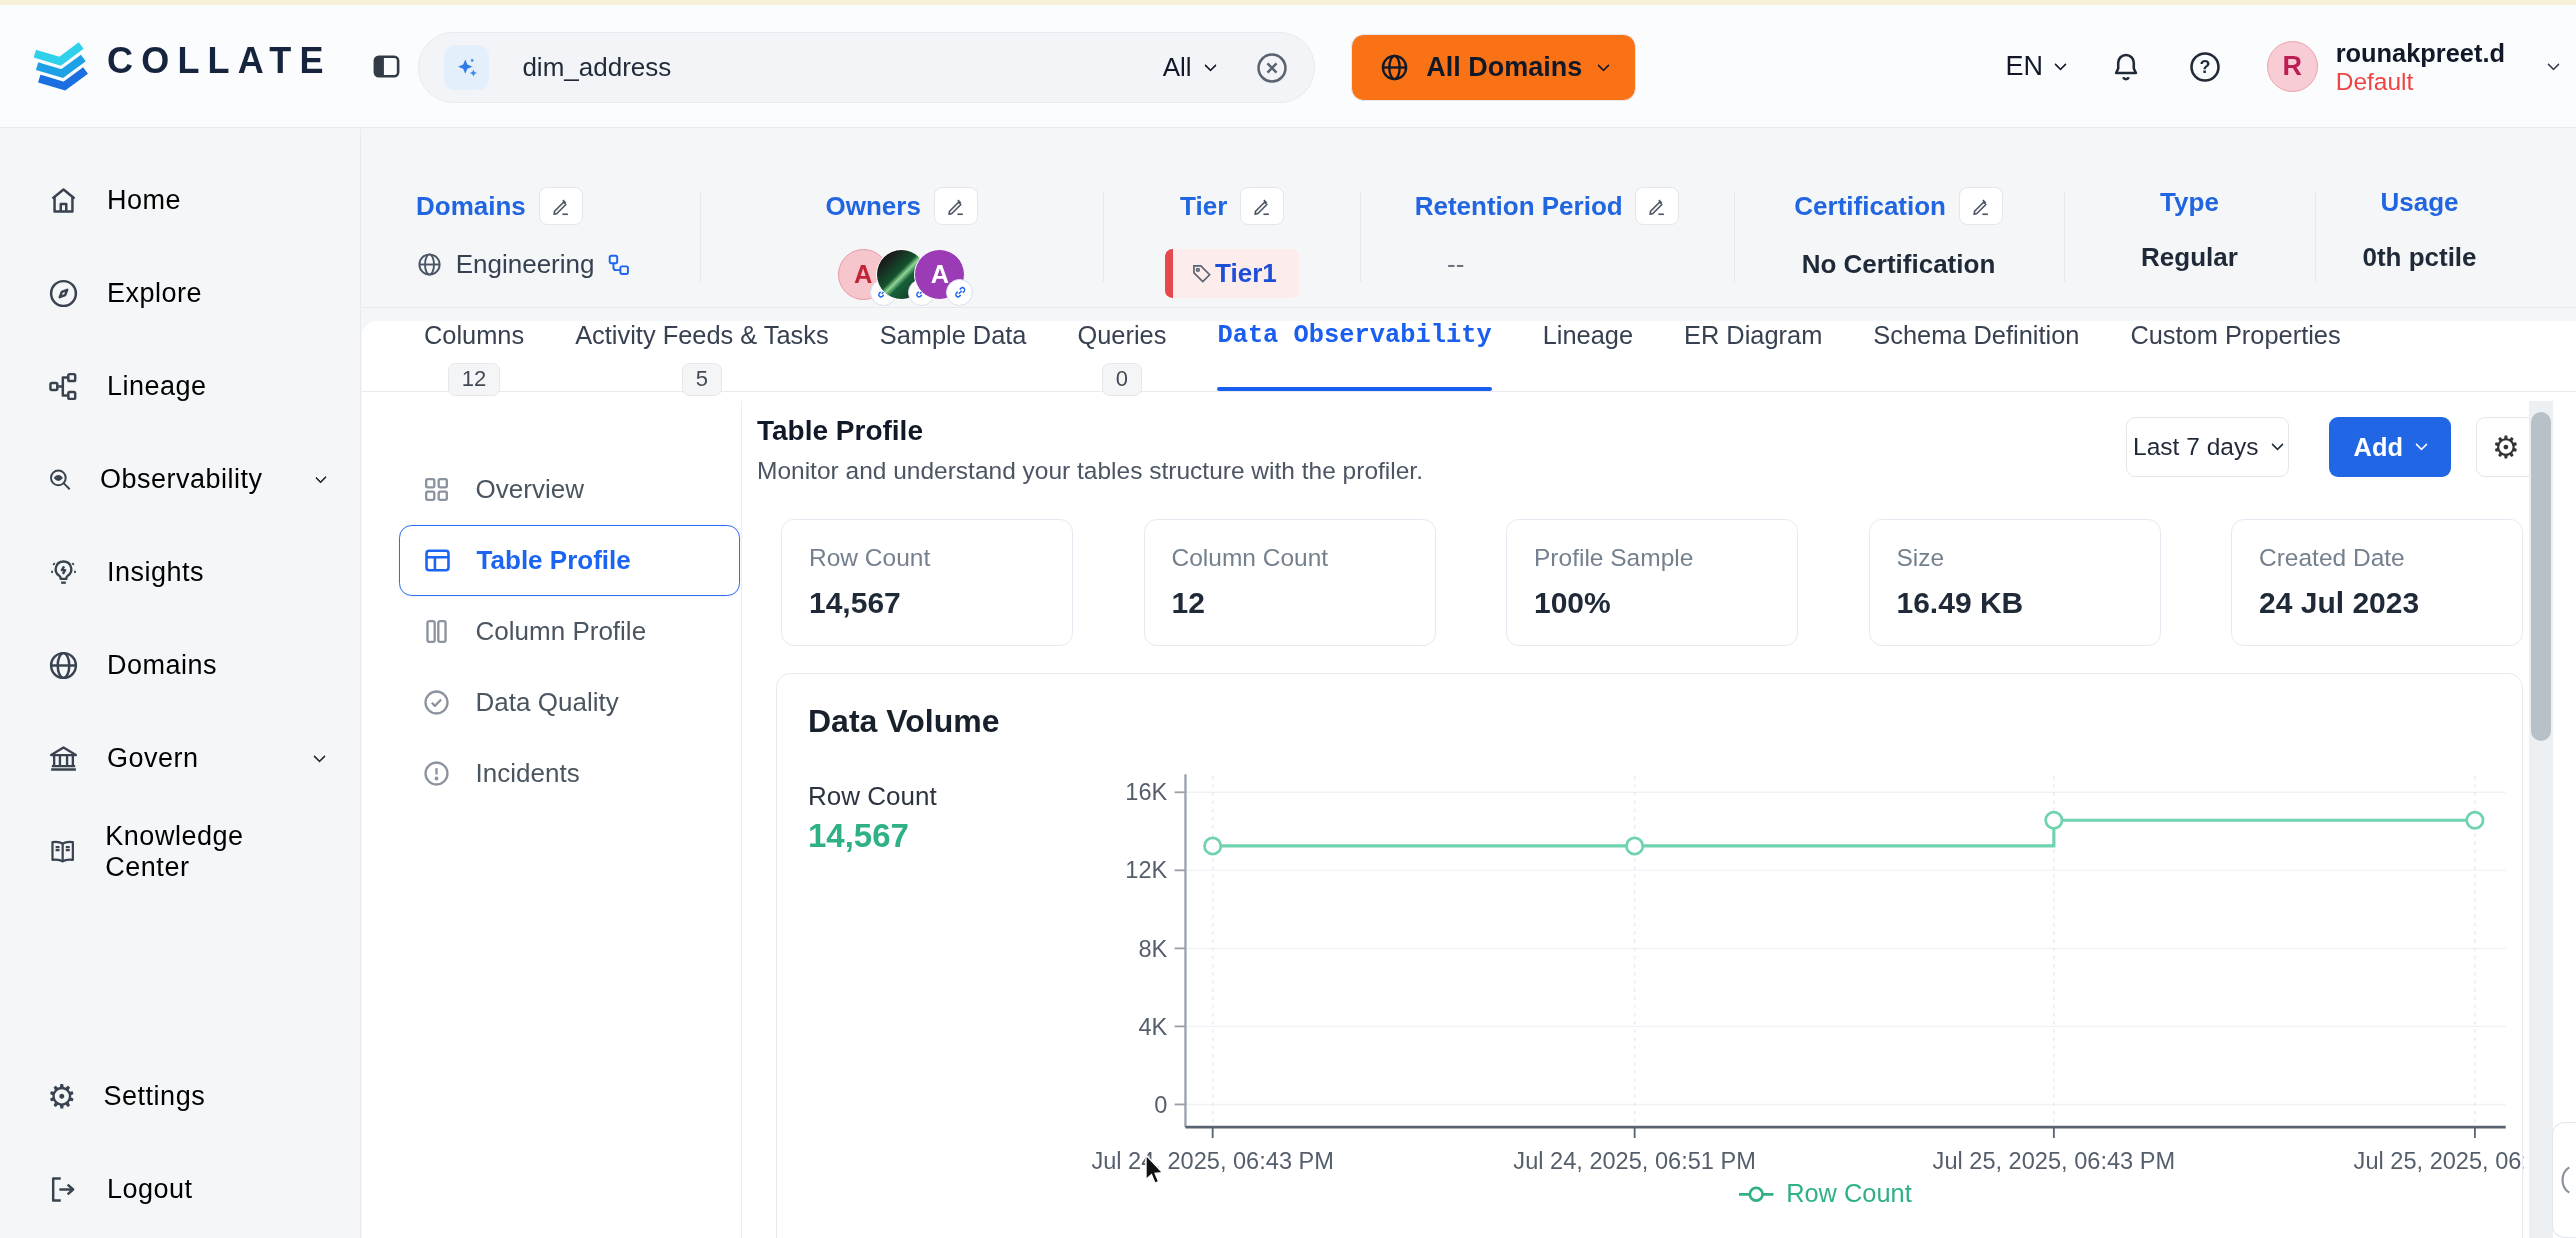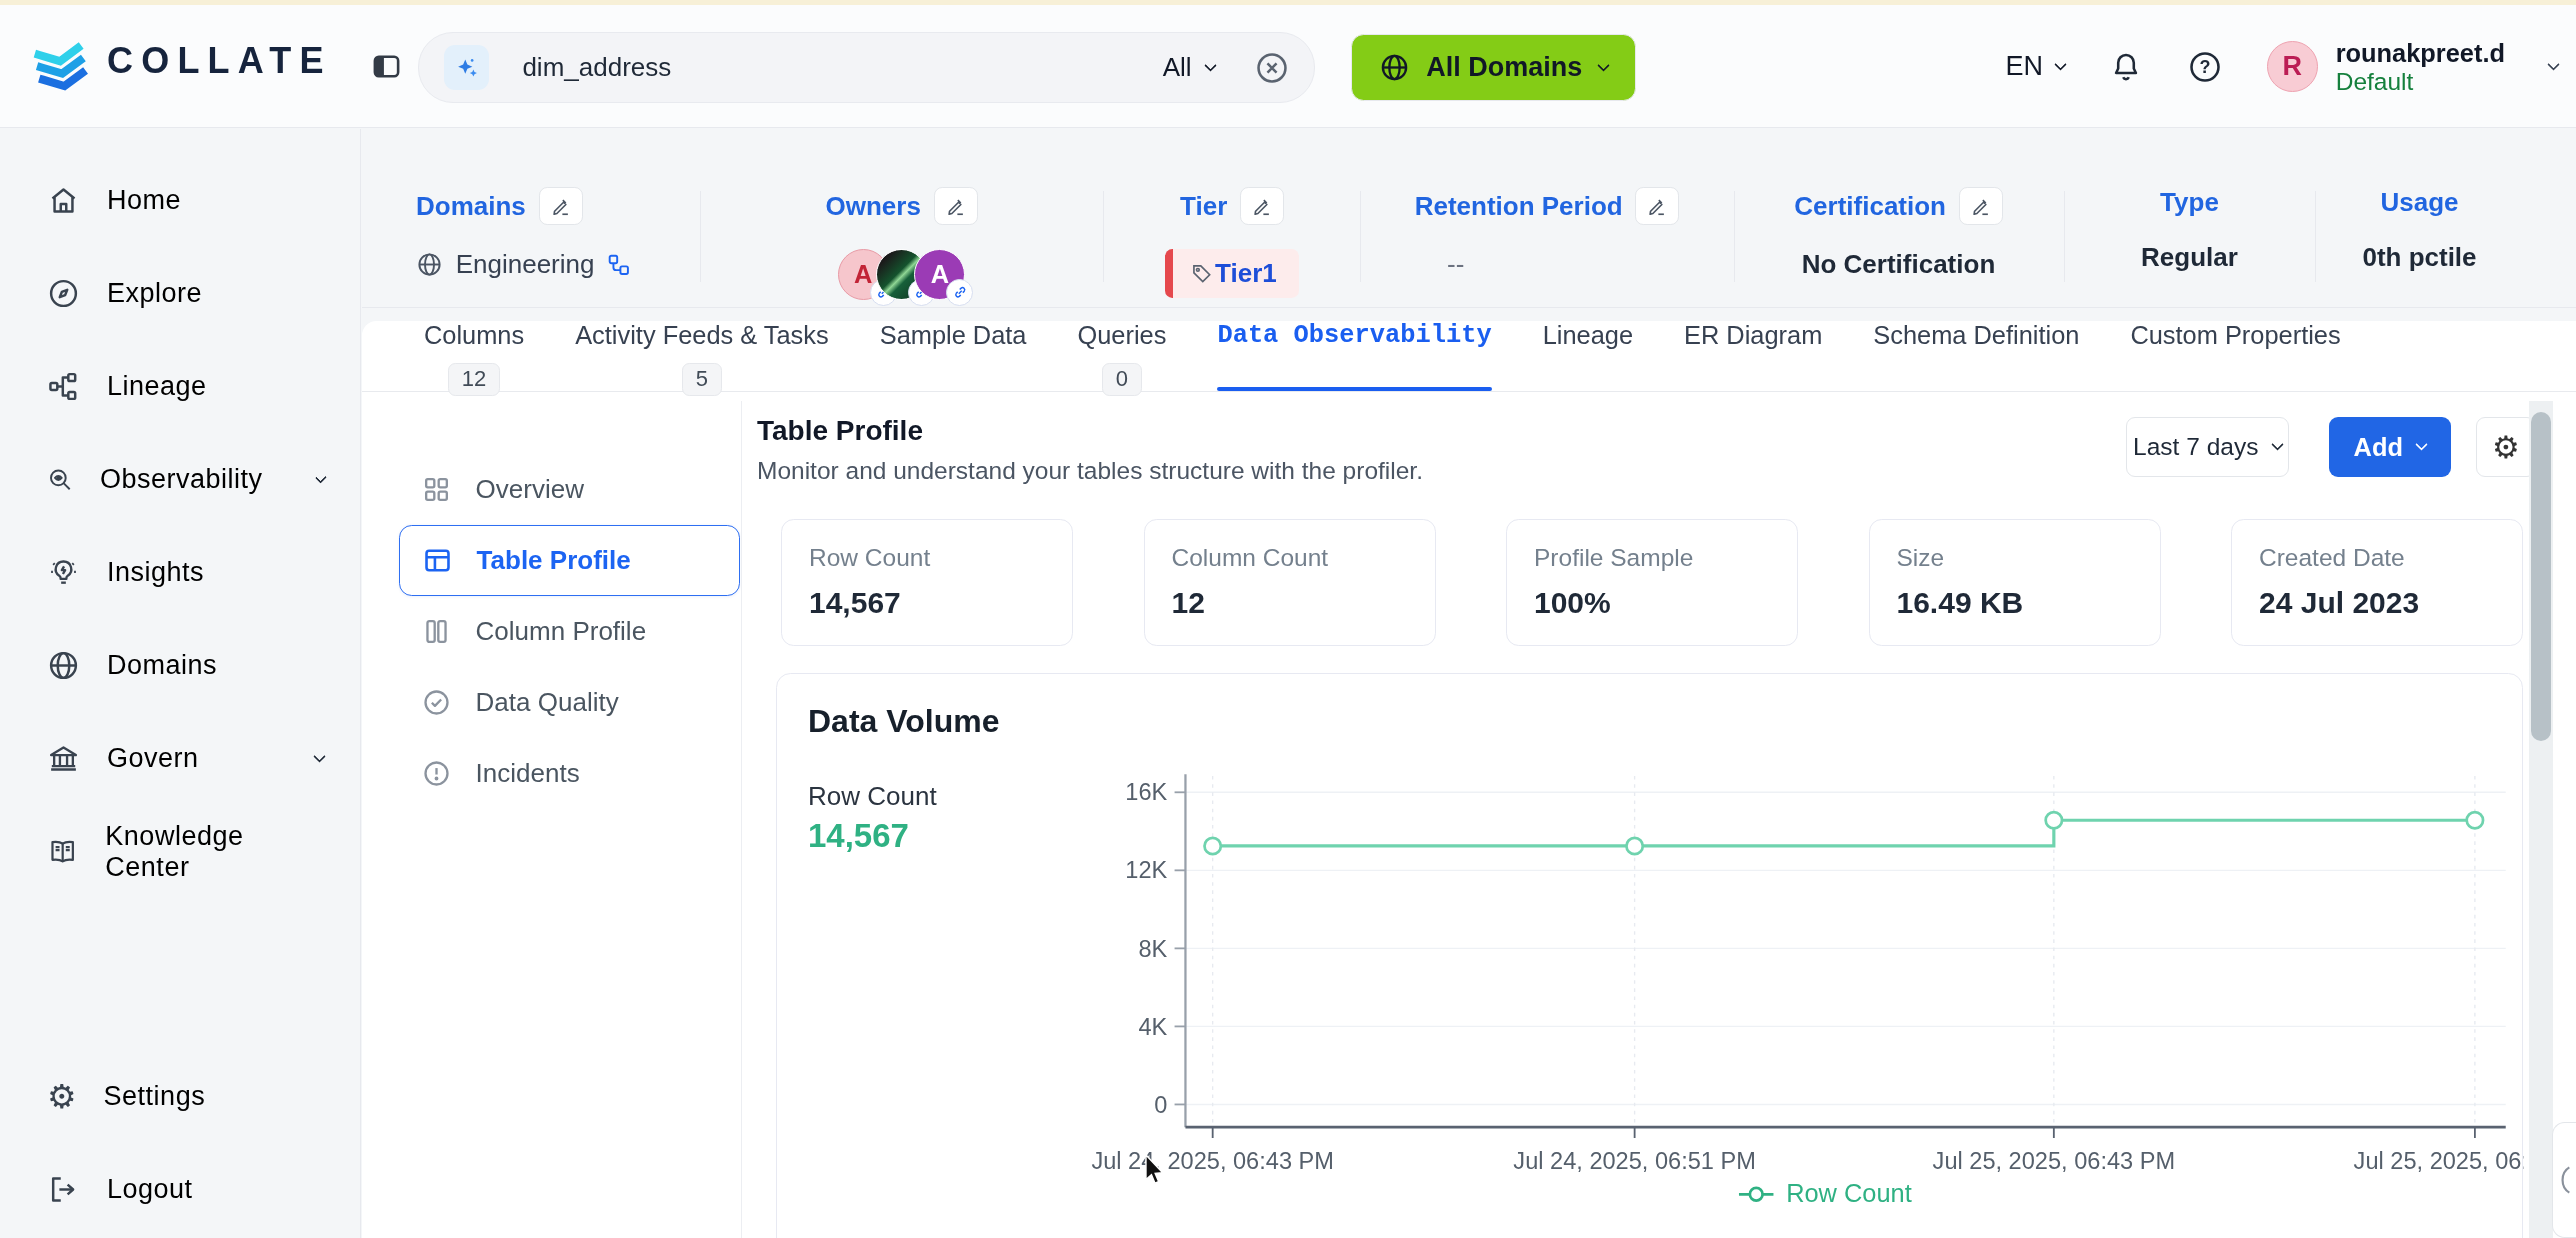--- a/index.html
+++ b/index.html
@@ -20,31 +20,31 @@
   .topbar { position:absolute; top:5.4px; left:0; right:0; height:123px; background:#fbfcfd;
             border-bottom:0.9px solid #e7e9ee; display:flex; align-items:center; }
   .brand { display:flex; align-items:flex-start; gap:18px; margin-left:33px; }
   .brand-text { font-size:36px; font-weight:bold; letter-spacing:8.2px; color:#16243d; }
   .panel-toggle { margin-left:38px; background:none; border:none; cursor:pointer; }
   .searchbar { position:absolute; left:418px; top:27px; width:897px; height:71px; background:#f3f4f7;
                border:0.9px solid #e8eaef; border-radius:35px; display:flex; align-items:center; padding:0 25.4px; }
   .spark-box { width:45px; height:45px; border-radius:11px; background:#e3f0fb; display:flex; align-items:center; justify-content:center; }
   .search-text { margin-left:33px; font-size:26px; color:#1f2937; flex:1; }
   .search-scope { display:flex; align-items:center; gap:14px; font-size:26px; color:#111827; margin-right:40px; }
-  .domains-pill { position:absolute; left:1351px; top:29px; height:67px; padding:0 27px; background:#84cc16;
+  .domains-pill { position:absolute; left:1351px; top:29px; height:67px; padding:0 27px; background:#f97316;
                   border:0.9px solid #e7e9ee; border-radius:12.7px; display:flex; align-items:center; gap:16.3px;
                   font-size:27px; font-weight:600; color:#111827; }
   .top-right { position:absolute; right:18px; top:0; height:123px; display:flex; align-items:center; gap:44px; }
   .lang { display:flex; align-items:center; gap:12.7px; font-size:27px; color:#111827; }
   .icon-btn { background:none; border:none; cursor:pointer; color:#1f2937; }
   .user-chip { display:flex; align-items:center; gap:18px; }
   .avatar-lg { width:51px; height:51px; border-radius:50%; background:#f8ccd4; border:0.9px solid #eea2b0;
                color:#bb1d54; font-size:27px; font-weight:bold; display:flex; align-items:center; justify-content:center; }
   .user-name { font-size:25.4px; font-weight:bold; color:#111827; line-height:1.2; }
-  .user-ws   { font-size:24.5px; color:#15803d; }
+  .user-ws   { font-size:24.5px; color:#ef4444; }
 
   
   .sidebar { position:absolute; top:129px; left:0; width:361px; bottom:0; border-right:0.9px solid #e7e9ee; }
   .side-item { height:93px; display:flex; align-items:center; gap:27px; padding:0 36px 0 47px; cursor:pointer; }
   .side-item .lbl { font-size:27px; color:#000000; letter-spacing:0.5px; }
   .side-item .spacer { flex:1; }
   .side-item svg, .side-item .glyph { color:#39434f; }
   .glyph { font-size:33px; line-height:1; }
   .side-footer { position:absolute; bottom:1.8px; left:0; right:0; }
 

